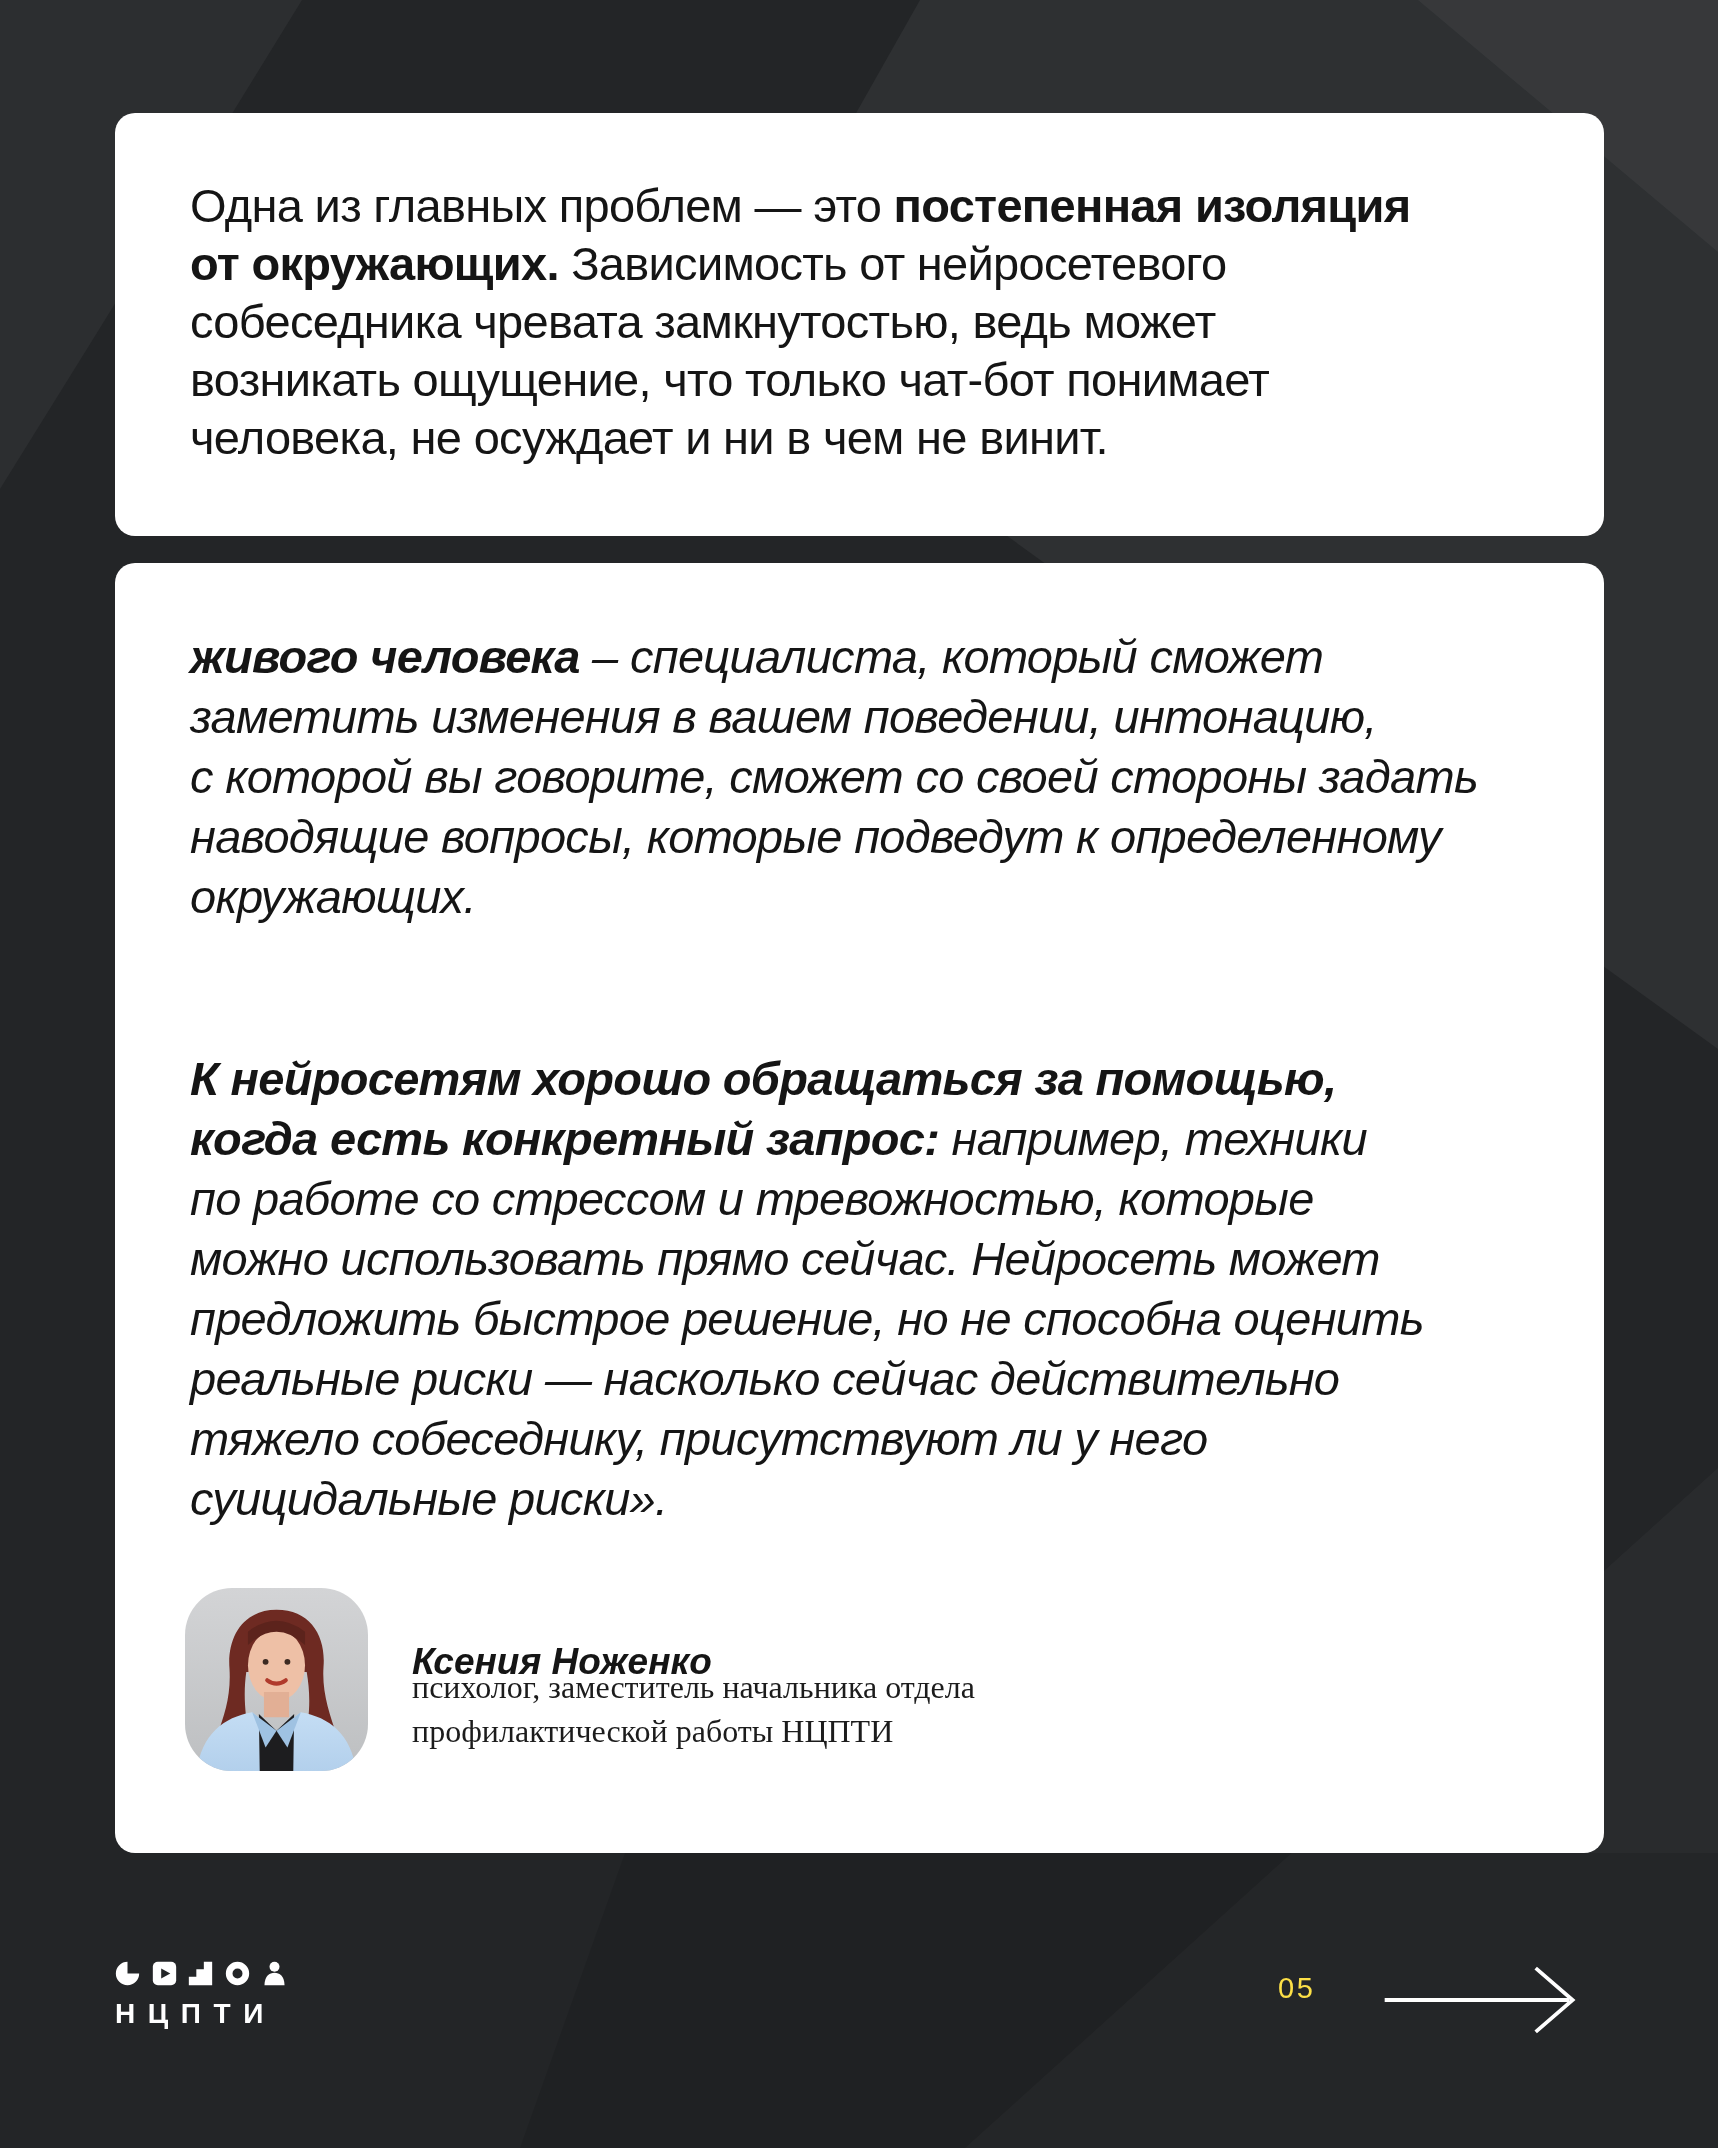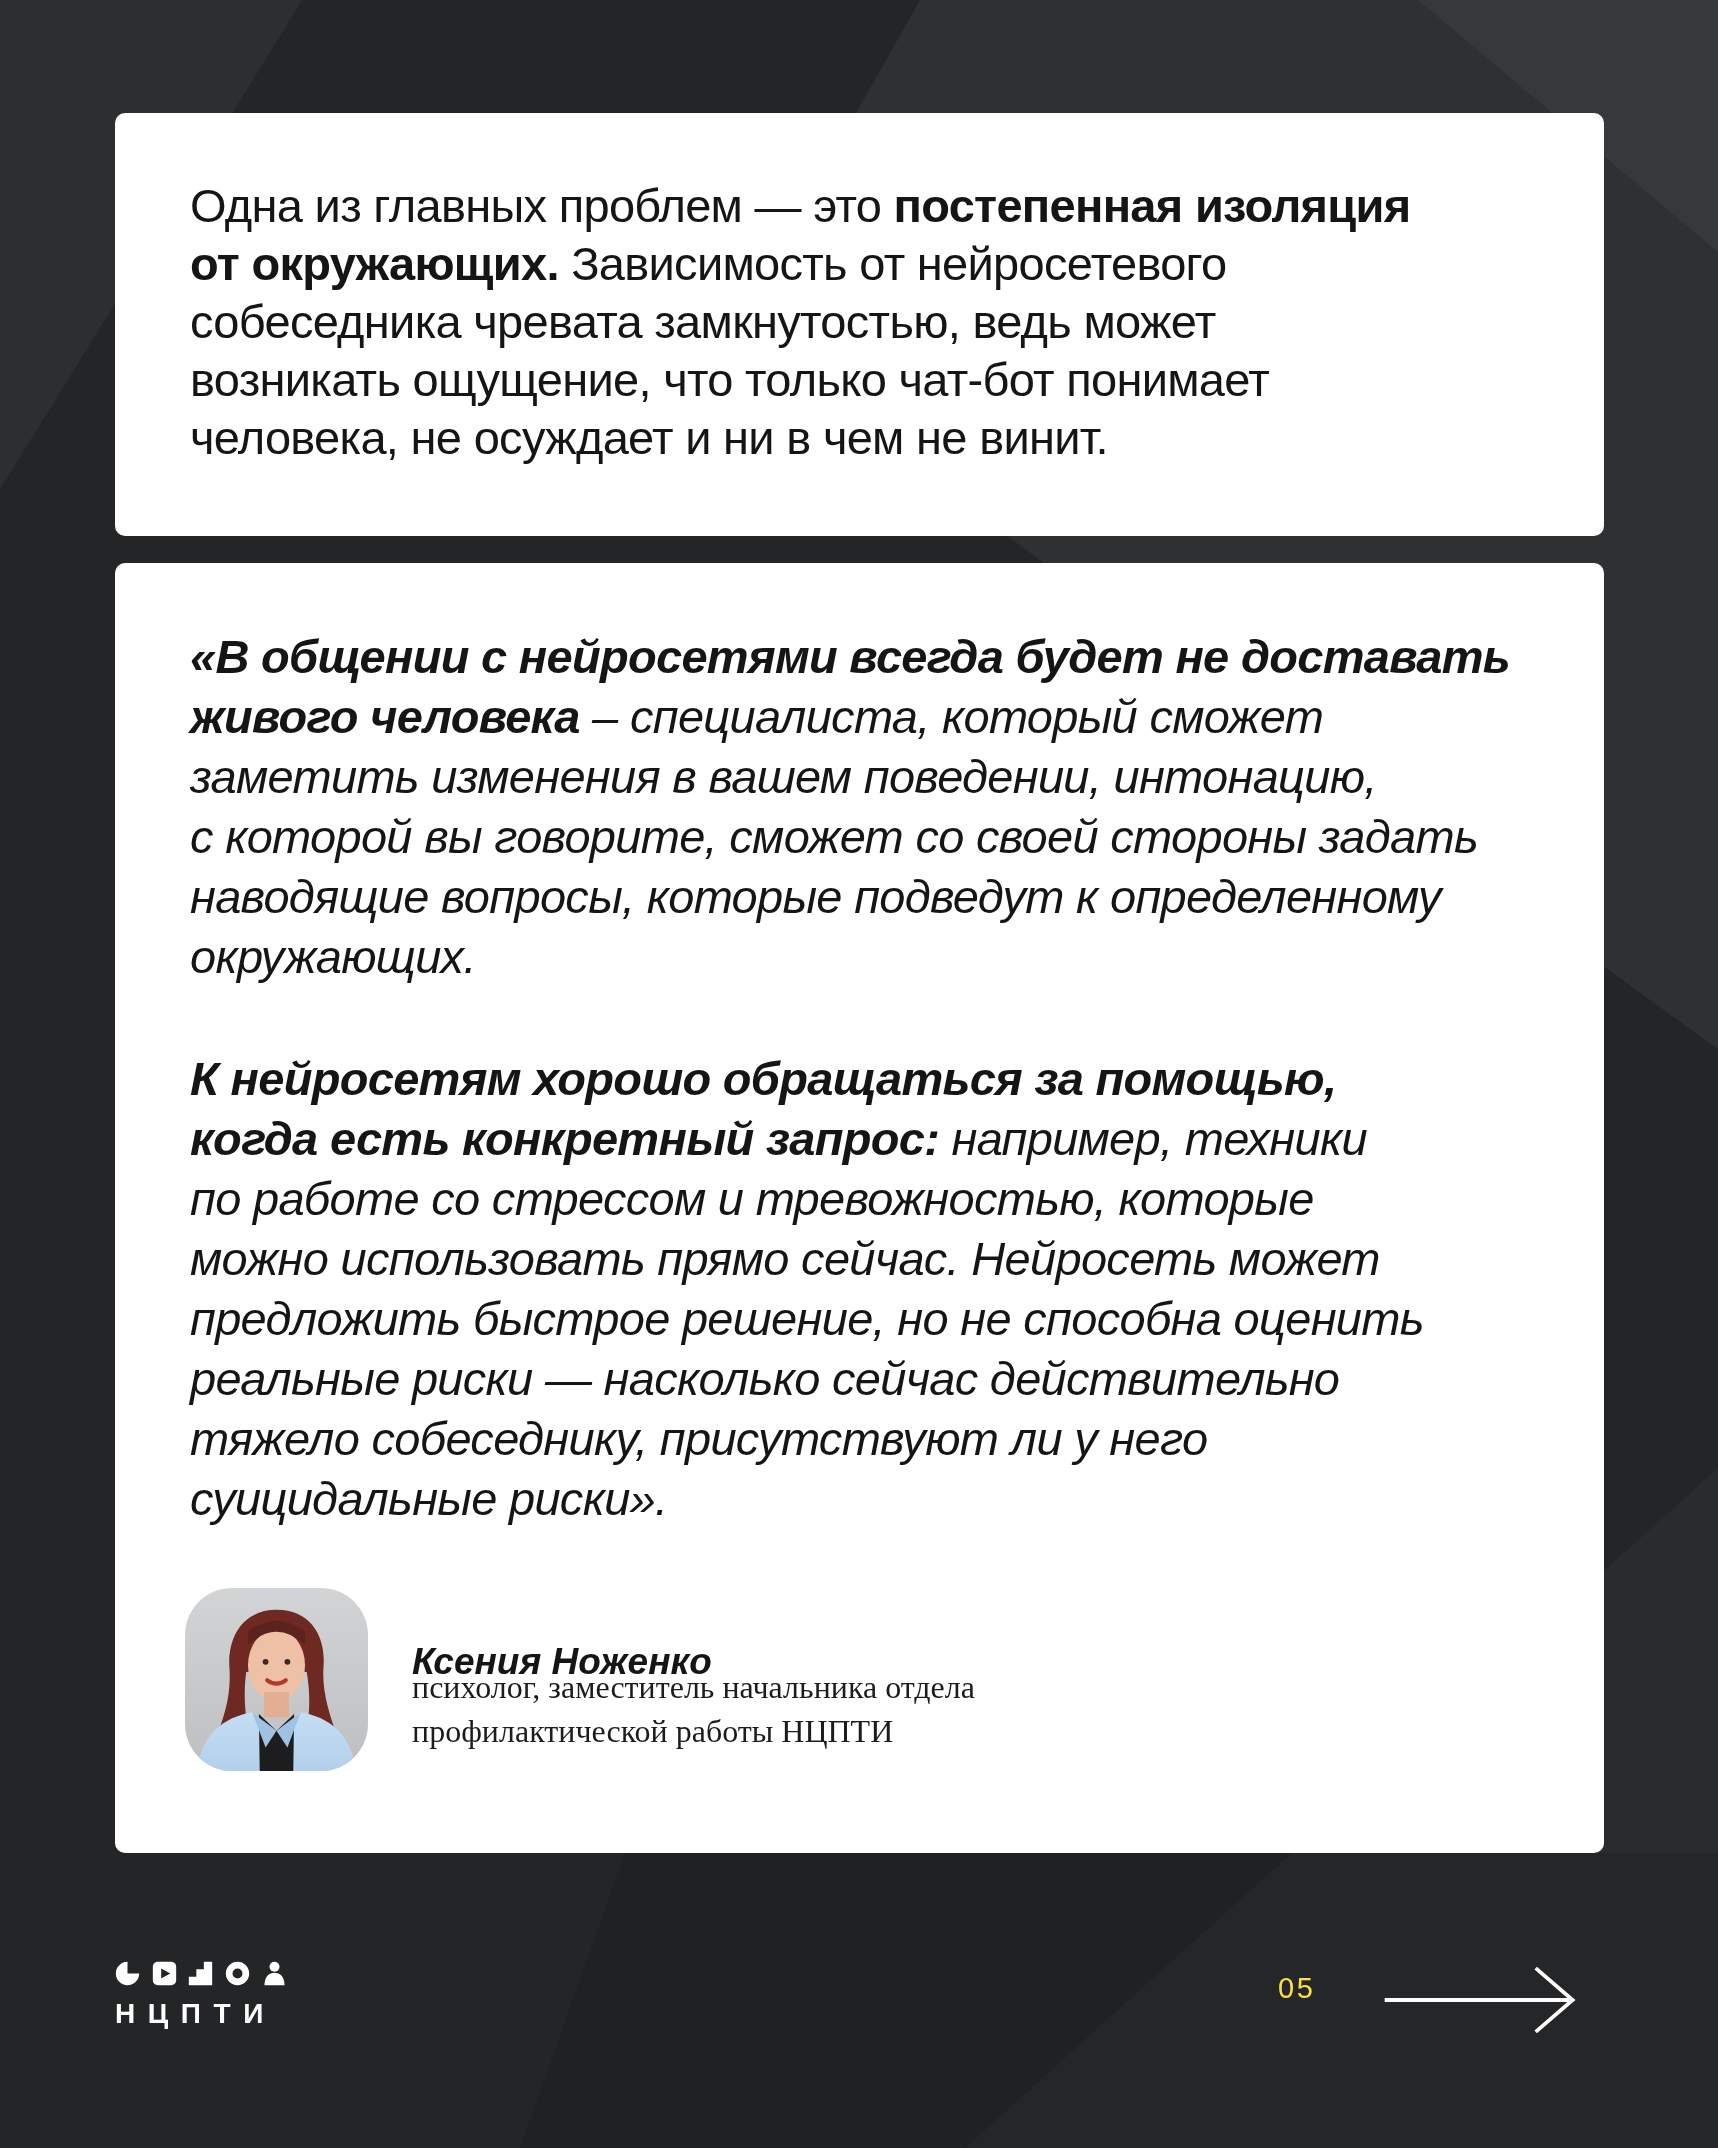--- a/index.html
+++ b/index.html
@@ -8,21 +8,21 @@
     background:#232527;
     font-family:"Liberation Sans", sans-serif;
   }
   .shard{position:absolute;inset:0;pointer-events:none;}
   .shard.s1{background:rgba(255,255,255,.045);clip-path:polygon(0 0,302px 0,95px 336px,0 489px);}
   .shard.s2{background:rgba(255,255,255,.05);clip-path:polygon(920px 0,1718px 0,1718px 1049px,730px 336px);}
   .shard.s3{background:rgba(255,255,255,.045);clip-path:polygon(1418px 0,1718px 0,1718px 252px);}
   .shard.s4{background:rgba(255,255,255,.03);clip-path:polygon(1718px 1468px,1718px 2148px,965px 2148px);}
   .shard.s5{background:rgba(0,0,0,.10);clip-path:polygon(625px 1853px,1718px 1853px,1718px 2148px,520px 2148px);}
 
-  .card{position:absolute;background:#ffffff;border-radius:10px;}
+  .card{position:absolute;background:#ffffff;border-radius:20px;}
   #card1{left:115px;top:113px;width:1489px;height:423px;}
   #card2{left:115px;top:563px;width:1489px;height:1290px;}
 
   .cardtext{position:absolute;color:#151515;font-size:47px;letter-spacing:-0.7px;}
   .cardtext .tl{white-space:nowrap;}
   #card1-text{left:75px;top:64px;}
   #card1-text .tl{line-height:58px;}
   .quote{font-style:italic;}
   #quote-p1{left:75px;top:64px;}
   #quote-p2{left:75px;top:486px;}
@@ -58,21 +58,20 @@
       <div class="tl"><span>Одна из главных проблем — это </span><span class="b">постепенная изоляция</span></div>
       <div class="tl"><span class="b">от окружающих.</span><span> Зависимость от нейросетевого</span></div>
       <div class="tl"><span>собеседника чревата замкнутостью, ведь может</span></div>
       <div class="tl"><span>возникать ощущение, что только чат-бот понимает</span></div>
       <div class="tl"><span>человека, не осуждает и ни в чем не винит.</span></div>
     </div>
 </section>
 
 <section class="card" id="card2">
   <div class="cardtext quote" id="quote-p1">
-      <div class="tl"><span class="b">«В общении с нейросетями всегда будет не доставать</span></div>
       <div class="tl"><span class="b">живого человека</span><span> – специалиста, который сможет</span></div>
       <div class="tl"><span>заметить изменения в вашем поведении, интонацию,</span></div>
       <div class="tl"><span>с которой вы говорите, сможет со своей стороны задать</span></div>
       <div class="tl"><span>наводящие вопросы, которые подведут к определенному</span></div>
       <div class="tl"><span>окружающих.</span></div>
     </div>
   <div class="cardtext quote" id="quote-p2">
       <div class="tl"><span class="b">К нейросетям хорошо обращаться за помощью,</span></div>
       <div class="tl"><span class="b">когда есть конкретный запрос:</span><span> например, техники</span></div>
       <div class="tl"><span>по работе со стрессом и тревожностью, которые</span></div>

